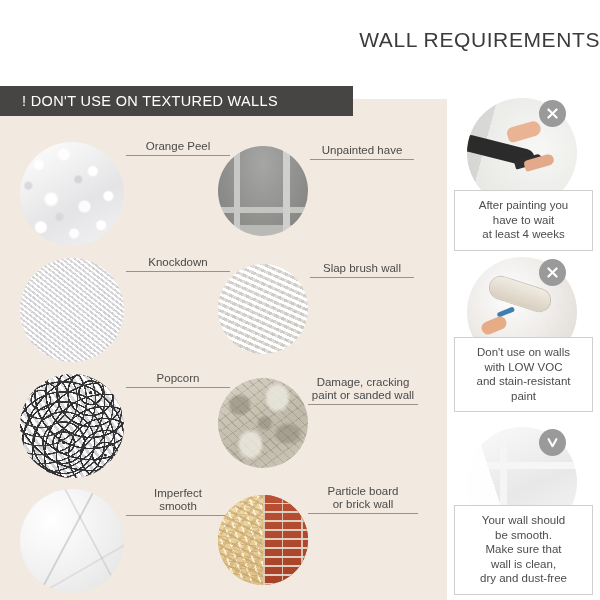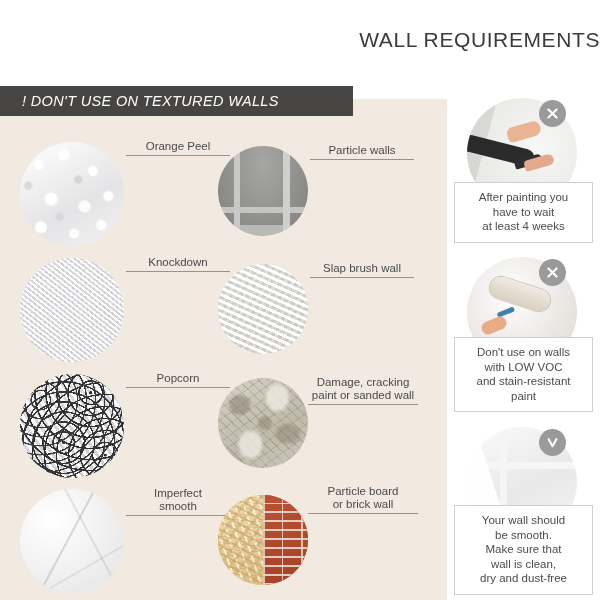--- a/index.html
+++ b/index.html
@@ -43,21 +43,20 @@
     position: absolute;
     left: 0;
     top: 86px;
     width: 353px;
     height: 30px;
     background: #474543;
     display: flex;
     align-items: center;
     box-sizing: border-box;
     padding-left: 22px;
-    font-style: italic;
   }
   .banner-text {
     color: #ffffff;
     font-size: 14.5px;
     letter-spacing: 0.35px;
     white-space: nowrap;
   }
 
   
   .sample-grid {
@@ -338,21 +337,21 @@
     <div class="disc tex-orange-peel"></div>
     <div class="label-wrap">
       <div class="label">Orange Peel</div>
       <div class="rule"></div>
     </div>
   </div>
 
   <div class="sample small" style="left:210px; top:6px;">
     <div class="disc tex-unpainted"></div>
     <div class="label-wrap">
-      <div class="label">Particle walls</div>
+      <div class="label">Unpainted have</div>
       <div class="rule"></div>
     </div>
   </div>
 
   <div class="sample" style="left:20px; top:124px;">
     <div class="disc tex-knockdown"></div>
     <div class="label-wrap">
       <div class="label">Knockdown</div>
       <div class="rule"></div>
     </div>
@@ -409,21 +408,21 @@
 <div class="right-col">
 
   <div class="rcard" style="top:98px;">
     <div class="photo ph-hand"></div>
     <div class="badge">
       <svg width="15" height="15" viewBox="0 0 15 15" aria-hidden="true">
         <line x1="3.4" y1="3.4" x2="11.6" y2="11.6" stroke="#ffffff" stroke-width="2.1" stroke-linecap="round"></line>
         <line x1="11.6" y1="3.4" x2="3.4" y2="11.6" stroke="#ffffff" stroke-width="2.1" stroke-linecap="round"></line>
       </svg>
     </div>
-    <div class="textbox" style="top:84px;text-align:center;">After painting you
+    <div class="textbox" style="top:92px;text-align:center;">After painting you
 have to wait
 at least 4 weeks</div>
   </div>
 
   <div class="rcard" style="top:257px;">
     <div class="photo ph-roller"></div>
     <div class="badge">
       <svg width="15" height="15" viewBox="0 0 15 15" aria-hidden="true">
         <line x1="3.4" y1="3.4" x2="11.6" y2="11.6" stroke="#ffffff" stroke-width="2.1" stroke-linecap="round"></line>
         <line x1="11.6" y1="3.4" x2="3.4" y2="11.6" stroke="#ffffff" stroke-width="2.1" stroke-linecap="round"></line>

